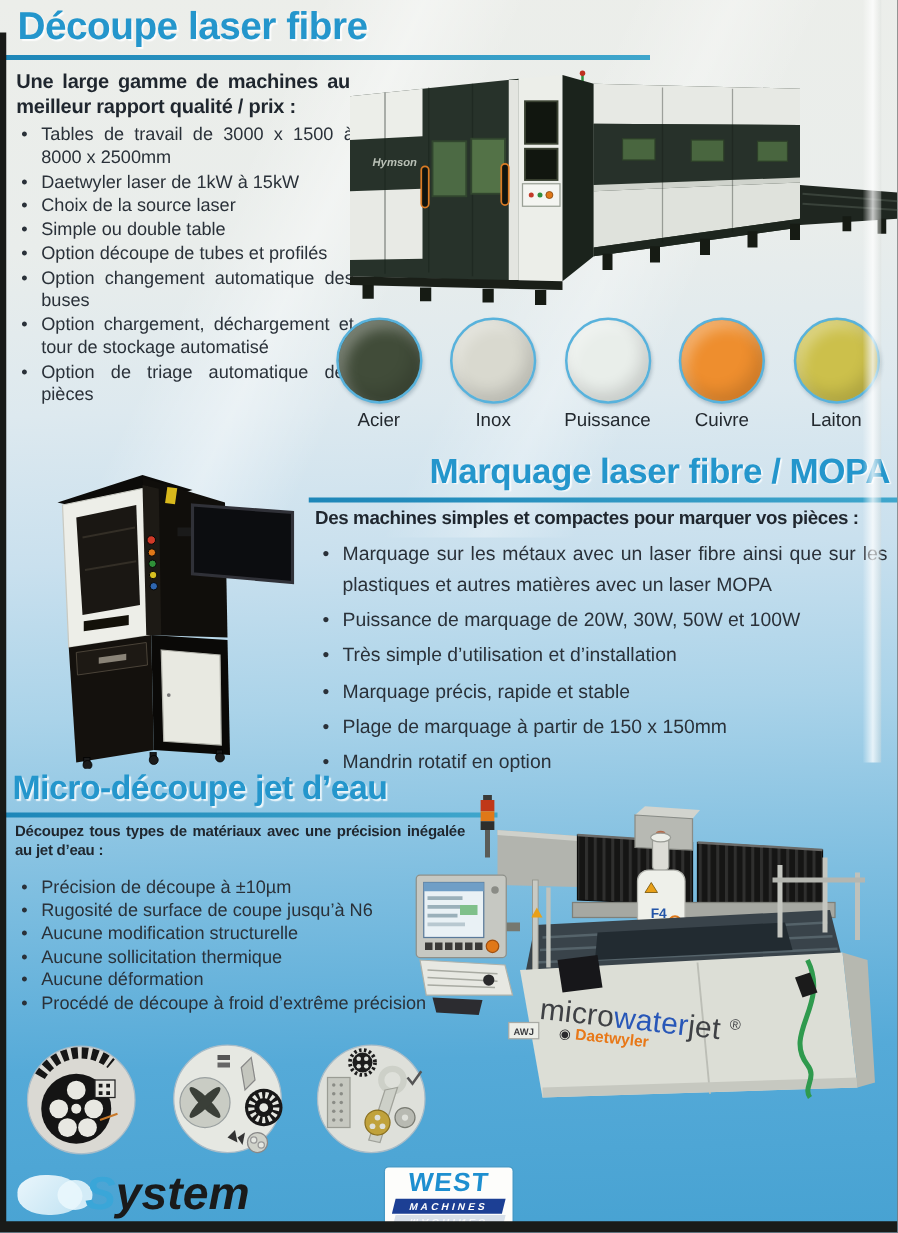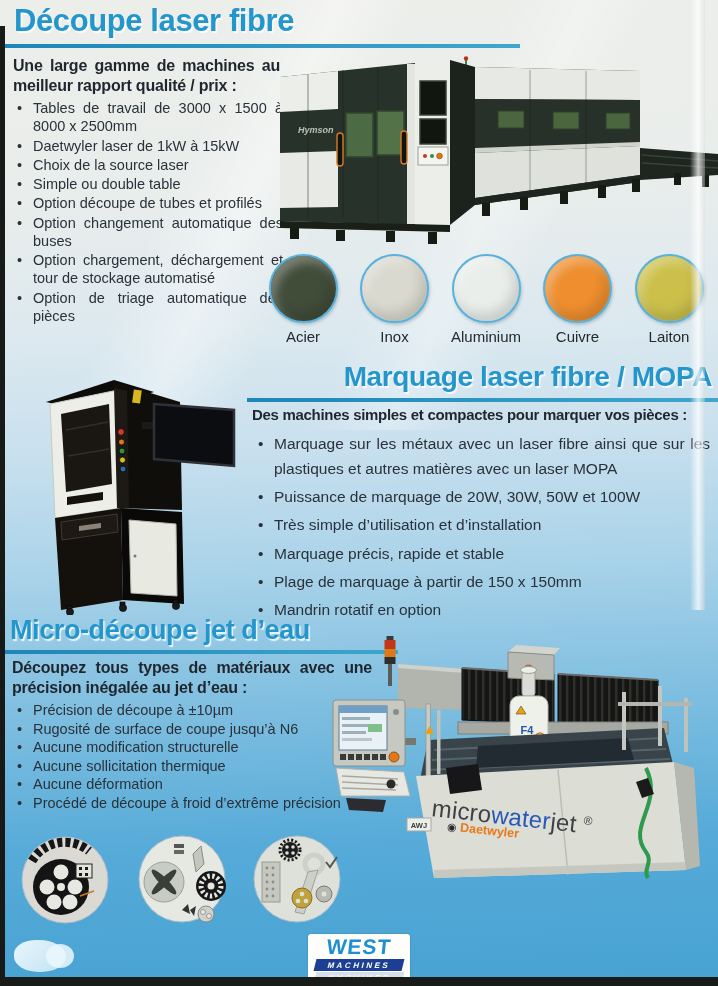--- a/index.html
+++ b/index.html
@@ -18,21 +18,21 @@
   .t-marquage{left:248px;top:361px;width:464px;font-size:28px;text-align:right;}
   .t-micro{left:10px;top:615px;font-size:27px;}
   .rule{position:absolute;height:4px;background:linear-gradient(90deg,#1d86b8,#3fa6cc);}
   .r1{left:0;top:44px;width:520px;}
   .r2{left:247px;top:398px;width:471px;height:3.5px;}
   .r3{left:0;top:650px;width:398px;height:3.5px;}
 
   .intro{position:absolute;font-weight:bold;color:#1f262e;text-align:justify;line-height:1.22;}
   .intro-fibre{left:13px;top:56px;width:267px;font-size:16px;letter-spacing:-0.2px;}
   .intro-marquage{left:252px;top:406px;width:462px;font-size:15px;white-space:nowrap;letter-spacing:-0.3px;}
-  .intro-micro{left:12px;top:658px;width:360px;font-size:16px;letter-spacing:-0.2px;}
+  .intro-micro{left:12px;top:658px;width:360px;font-size:12px;letter-spacing:-0.2px;}
 
   ul.blist{position:absolute;margin:0;padding:0;list-style:none;}
   ul.blist li{position:relative;padding-left:22px;color:#2a3139;text-align:justify;}
   ul.blist li::before{content:"\2022";position:absolute;left:6px;}
   .list-fibre{left:11px;top:99px;width:272px;}
   .list-fibre li{font-size:14.5px;line-height:1.26;margin-bottom:1px;}
   .list-marquage{left:252px;top:432px;width:458px;}
   .list-marquage li{font-size:15.5px;line-height:1.6;margin-bottom:3.5px;}
   .list-micro{left:11px;top:701px;width:352px;}
   .list-micro li{font-size:14.5px;line-height:1.28;}
@@ -149,21 +149,21 @@
     <div class="mat">
       <div class="mat-circle" style="background: rgb(65, 76, 57); border-color: rgb(88, 178, 220);"></div>
       <div class="mat-label">Acier</div>
     </div>
     <div class="mat">
       <div class="mat-circle" style="background: rgb(217, 217, 207); border-color: rgb(88, 178, 220);"></div>
       <div class="mat-label">Inox</div>
     </div>
     <div class="mat">
       <div class="mat-circle" style="background: rgb(233, 238, 234); border-color: rgb(88, 178, 220);"></div>
-      <div class="mat-label">Aluminium</div>
+      <div class="mat-label">Puissance</div>
     </div>
     <div class="mat">
       <div class="mat-circle" style="background: rgb(238, 142, 46); border-color: rgb(88, 178, 220);"></div>
       <div class="mat-label">Cuivre</div>
     </div>
     <div class="mat">
       <div class="mat-circle" style="background: rgb(204, 192, 75); border-color: rgb(88, 178, 220);"></div>
       <div class="mat-label">Laiton</div>
     </div>
   </div>
@@ -368,20 +368,21 @@
         <circle cx="288" cy="67" r="2.3" fill="#dee0da"></circle>
       <circle cx="306" cy="60" r="8" fill="#b8bab2" stroke="#7a7c74"></circle>
         <circle cx="306" cy="60" r="2.5" fill="#dee0da"></circle>
       <path d="M308,28 l4,5 l7,-10" stroke="#555" stroke-width="2" fill="none"></path>
     </g>
   </svg>
 
   <div class="system-logo">
     <div class="sys-blob"></div>
     <div class="sys-blob2"></div>
+    <div class="sys-text"><span class="s">S</span><span>ystem</span></div>
   </div>
 
   <div class="west-logo">
     <div class="west-l1">WEST</div>
     <div class="west-bar">MACHINES</div>
     <div class="west-bar refl">MACHINES</div>
   </div>
 
   <div class="edge-left"></div>
   <div class="edge-right"></div>

